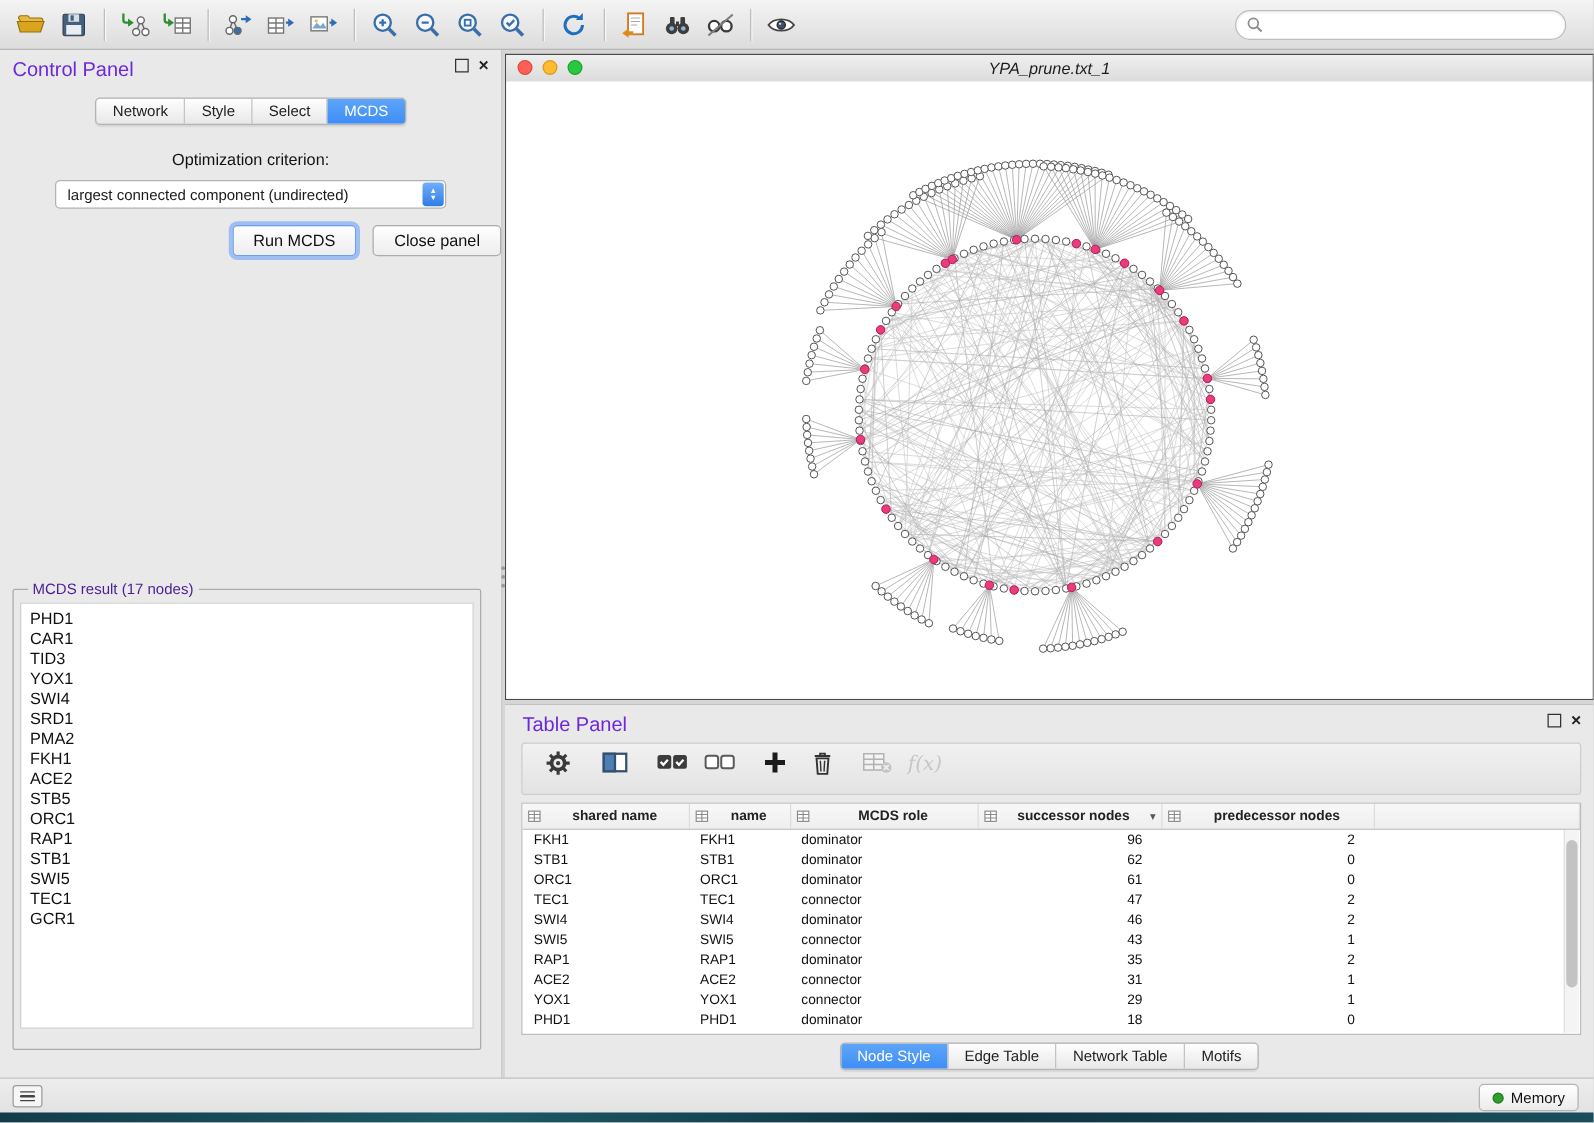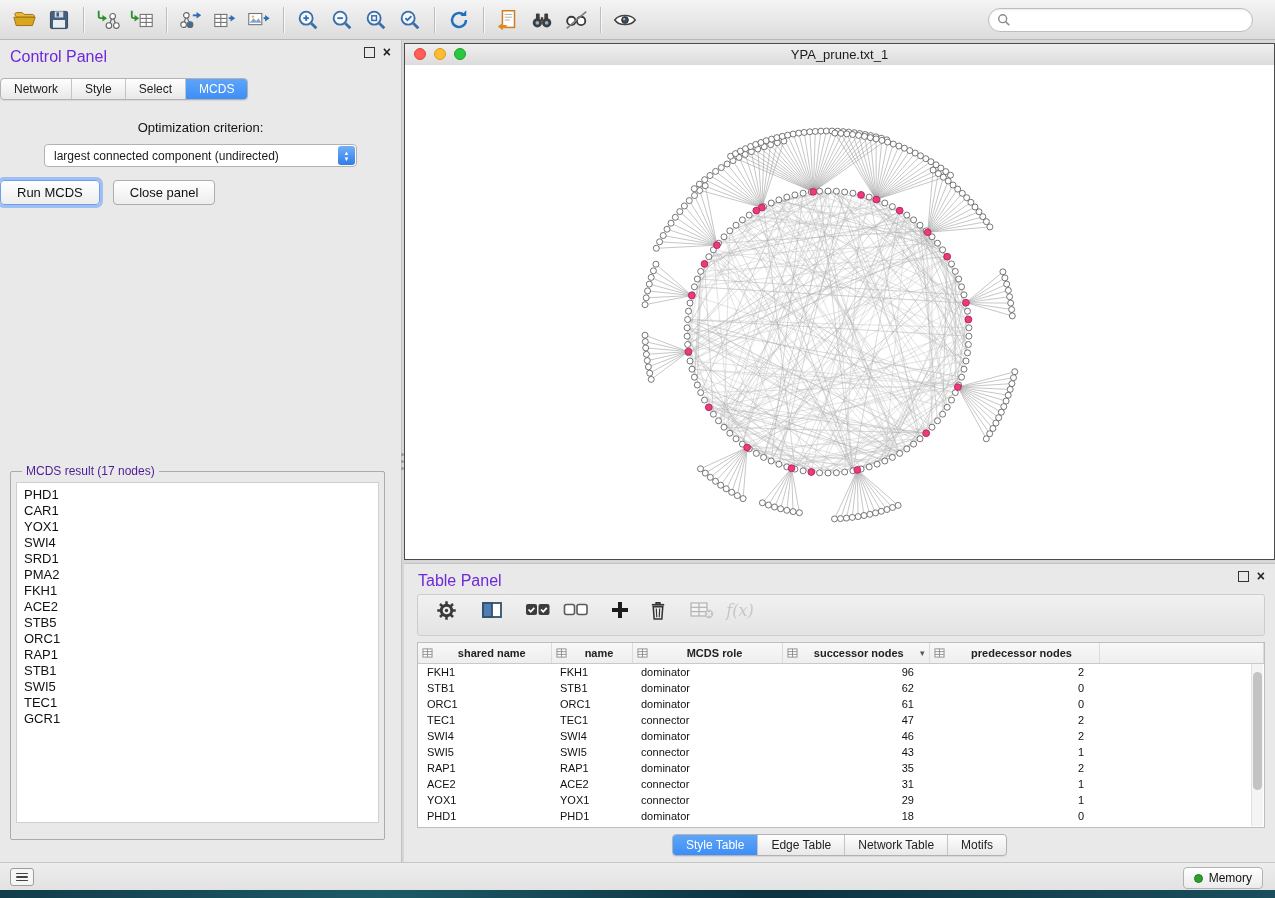--- a/index.html
+++ b/index.html
@@ -31,56 +31,56 @@
   
   .control-panel{
     position:absolute;left:0;top:40px;width:402px;height:824px;
     background:#e9e9e9;border-right:1px solid #c2c2c2;box-sizing:border-box;
   }
   .panel-header{position:relative;height:26px;display:flex;align-items:center;padding:4px 10px 0;}
   .panel-title{font-size:16px;color:#6d28d9;}
   .win-icons{position:absolute;right:10px;top:6px;display:flex;gap:8px;align-items:center;}
   .float-box{width:9px;height:9px;border:1.5px solid #333;display:inline-block;}
   .close-x{font-size:14px;font-weight:bold;color:#222;line-height:12px;cursor:default;}
-  .tab-bar-wrap{display:flex;margin-top:8px;}
+  .tab-bar-wrap{display:flex;justify-content:center;margin-top:8px;}
   .seg{display:inline-flex;border:1px solid #b2b2b2;border-radius:4px;overflow:hidden;background:linear-gradient(#fefefe,#e8e8e8);box-shadow:0 1px 1px rgba(0,0,0,.08);}
   .seg .tab{padding:3px 13px;font-size:12px;border-right:1px solid #c4c4c4;color:#222;white-space:nowrap;}
   .seg .tab:last-child{border-right:none;}
   .seg .tab.active{background:linear-gradient(#5ea5f8,var(--accent,#3e8ef7));color:#fff;}
   .opt-label{margin-top:20px;text-align:center;font-size:13px;color:#111;}
   .dropdown{
     margin:9px 44px 0;height:23px;background:#fff;border:1px solid #b2b2b2;border-radius:4px;
     display:flex;align-items:center;font-size:12px;padding-left:9px;position:relative;box-sizing:border-box;
   }
   .spinner{
     position:absolute;right:1px;top:1px;bottom:1px;width:17px;border-radius:3px;
     background:linear-gradient(#72aefa,#2f7de5);color:#fff;
     display:flex;flex-direction:column;align-items:center;justify-content:center;
     font-size:6px;line-height:6px;
   }
-  .btn-row{margin-top:13px;display:flex;justify-content:flex-start;gap:13px;}
+  .btn-row{margin-top:13px;display:flex;justify-content:flex-end;gap:13px;}
   .btn{
     height:23px;padding:0 16px;border:1px solid #adadad;border-radius:4px;
     background:linear-gradient(#ffffff,#ededed);font-size:13px;display:flex;align-items:center;color:#111;
   }
   .btn.focused{box-shadow:0 0 0 3px rgba(96,156,247,.55);border-color:#6f9ef0;}
   .mcds-fieldset{
     position:absolute;left:10px;right:16px;top:424px;bottom:24px;
     border:1px solid #ababab;border-radius:2px;margin:0;padding:4px 5px 6px;
   }
   .mcds-fieldset legend{font-size:12px;color:#4c1d95;padding:0 4px;margin-left:6px;}
   .mcds-list{
     list-style:none;margin:0;padding:4px 7px;border:1px solid #cfcfcf;background:#fff;
     height:calc(100% - 10px);box-sizing:border-box;overflow:hidden;
     font-size:13px;line-height:16px;color:#111;
   }
   
   .net-window{
     position:absolute;left:404px;top:43px;width:871px;height:517px;
-    border:1px solid #4a4a4a;box-sizing:border-box;background:#fff;
+    border:1px solid #4a4a4a;box-sizing:border-box;background:#fff;font-style:italic;
   }
   .net-titlebar{
     position:relative;height:21px;background:linear-gradient(#efefef,#dcdcdc);
     border-bottom:1px solid #a9a9a9;display:flex;align-items:center;justify-content:center;
   }
   .net-title{font-size:13px;color:#1c1c1c;}
   .lights{position:absolute;left:9px;top:4px;display:flex;gap:8px;}
   .light{width:12px;height:12px;border-radius:50%;}
   .light.red{background:#ff5f57;border:1px solid #e0443e;box-sizing:border-box;}
   .light.yellow{background:#febc2e;border:1px solid #d89b20;box-sizing:border-box;}
@@ -338,20 +338,21 @@
   </div>
   <div class="btn-row">
     <div class="btn focused">Run MCDS</div>
     <div class="btn">Close panel</div>
   </div>
   <fieldset class="mcds-fieldset">
     <legend>MCDS result (17 nodes)</legend>
     <ul class="mcds-list">
       <li class="mcds-item">PHD1</li>
         <li class="mcds-item">CAR1</li>
+        <li class="mcds-item">TID3</li>
         <li class="mcds-item">YOX1</li>
         <li class="mcds-item">SWI4</li>
         <li class="mcds-item">SRD1</li>
         <li class="mcds-item">PMA2</li>
         <li class="mcds-item">FKH1</li>
         <li class="mcds-item">ACE2</li>
         <li class="mcds-item">STB5</li>
         <li class="mcds-item">ORC1</li>
         <li class="mcds-item">RAP1</li>
         <li class="mcds-item">STB1</li>
@@ -914,21 +915,21 @@
           </tr>
       </tbody>
     </table>
     <div class="vscroll">
         <div class="vthumb"></div>
       </div>
   </div>
 
   <div class="bottom-tabs">
     <div class="seg">
-      <span class="tab active">Style Table</span>
+      <span class="tab active">Node Style</span>
       <span class="tab">Edge Table</span>
       <span class="tab">Network Table</span>
       <span class="tab">Motifs</span>
     </div>
   </div>
 </div>
 
 <div class="status-bar">
   <span class="menu-box">
       <span class="menu-line"></span>

